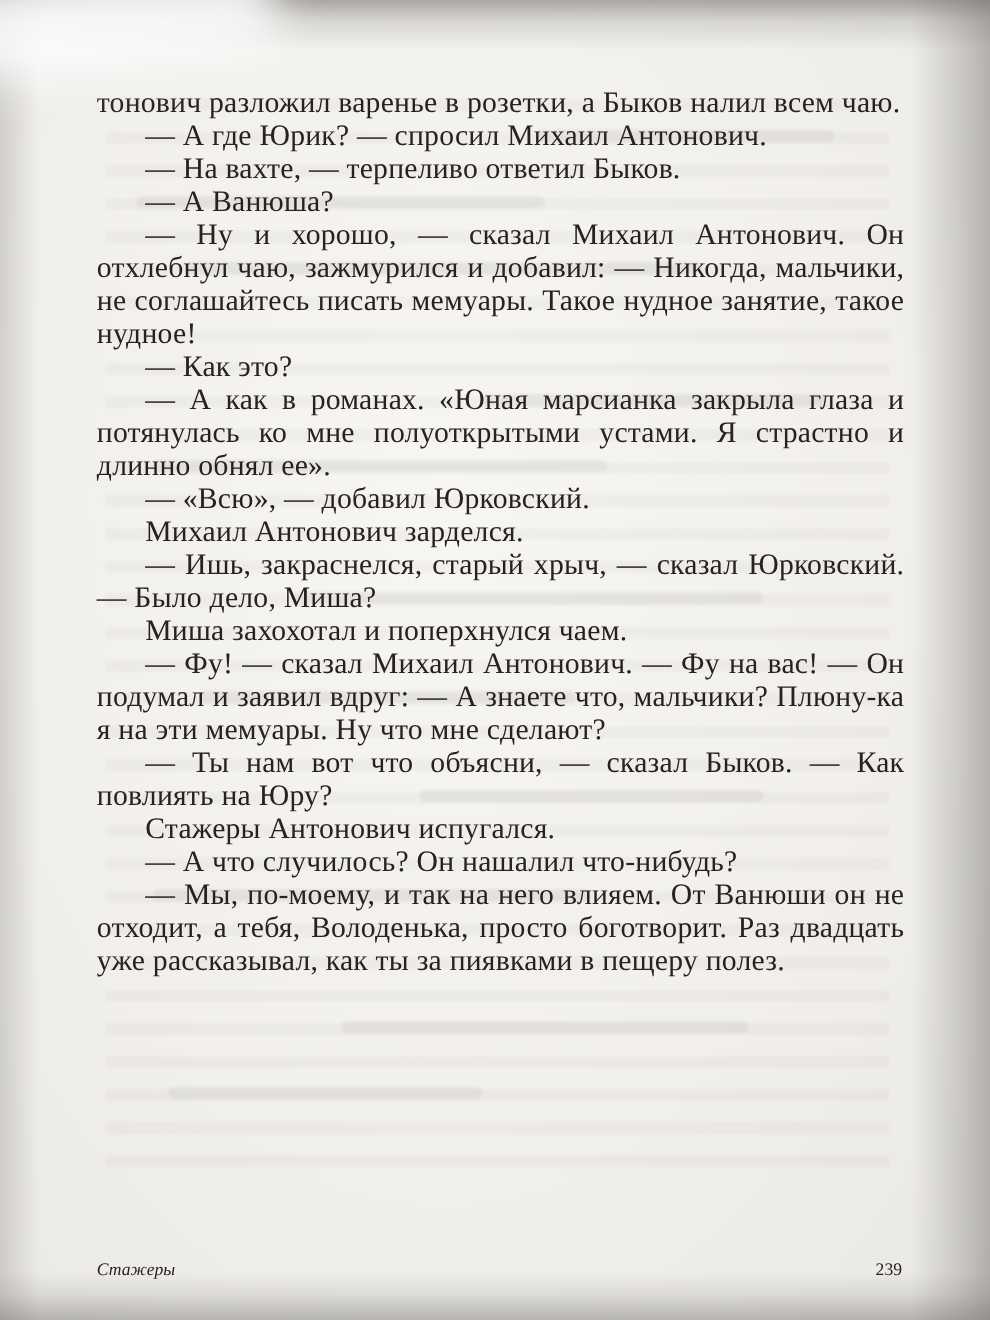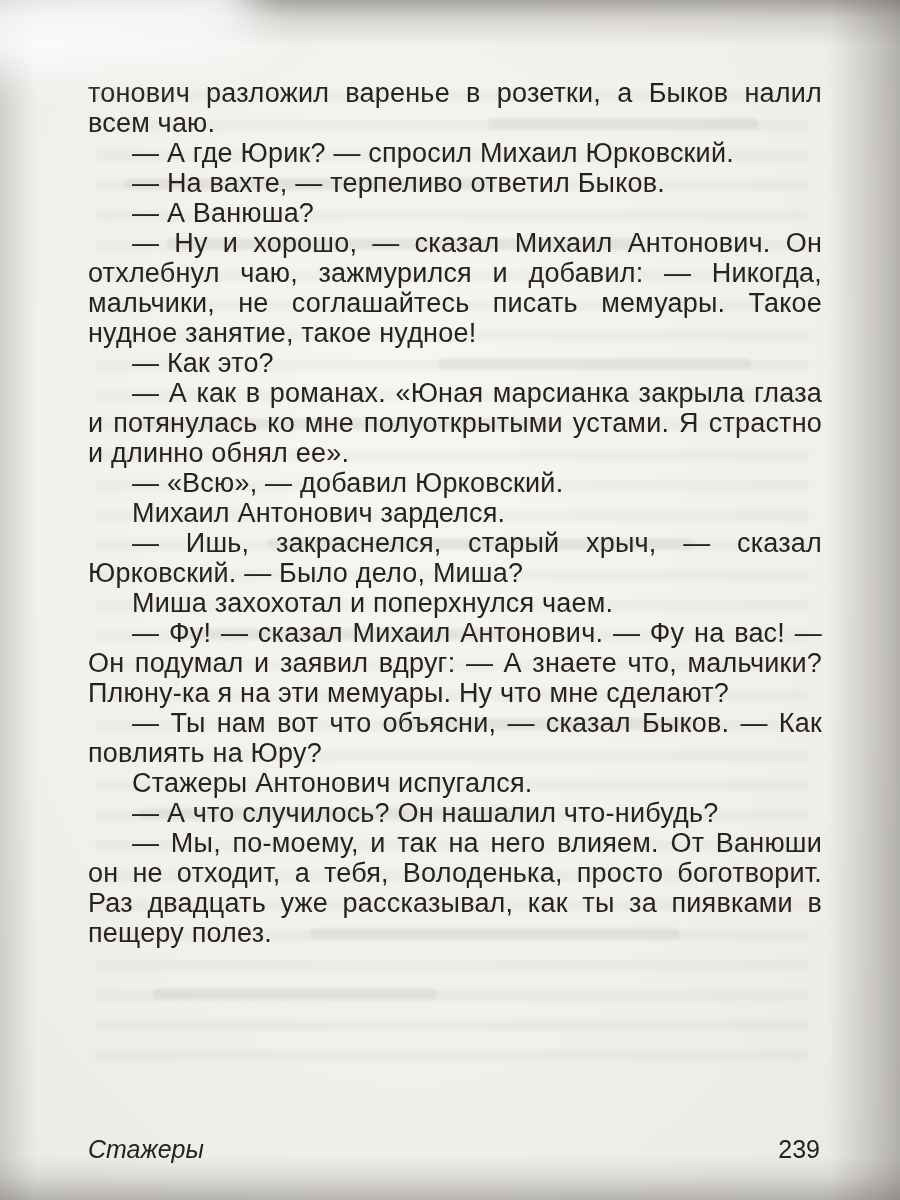--- a/index.html
+++ b/index.html
@@ -6,21 +6,21 @@
     margin: 0;
     padding: 0;
     background: #d8d6d2;
   }
   .page {
     position: relative;
     width: 900px;
     height: 1200px;
     overflow: hidden;
     background: radial-gradient(ellipse at 45% 38%, #f7f6f3 0%, #f2f0ed 55%, #eae8e4 100%);
-    font-family: Liberation Sans, sans-serif;
+    font-family: Liberation Serif, serif;
     color: #26231f;
   }
 
   
   .shadow-top {
     position: absolute; top: 0; left: 0; right: 0; height: 46px;
     background: linear-gradient(180deg, rgba(100,97,93,0.52) 0%, rgba(100,97,93,0.20) 40%, rgba(100,97,93,0) 100%);
     pointer-events: none;
   }
   .shadow-right {
@@ -97,21 +97,21 @@
 
   
   .page-footer {
     position: absolute;
     left: 88px;
     right: 80px;
     bottom: 36px;
     display: flex;
     justify-content: space-between;
     align-items: baseline;
-    font-size: 25px;
+    font-size: 16px;
   }
   .page-footer .book-title {
     font-style: italic;
   }
   .page-footer .page-number {
     font-style: normal;
   }
 </style>
 </head>
 <body>
@@ -127,21 +127,21 @@
     <i class="smudge"></i>
     <i class="smudge"></i>
     <i class="smudge"></i>
     <i class="smudge"></i>
     <i class="smudge"></i>
     <i class="smudge"></i>
   </div>
 
   <main class="text-block">
     <p>тонович разложил варенье в розетки, а Быков налил всем чаю.</p>
-    <p>— А где Юрик? — спросил Михаил Юрковский.</p>
+    <p>— А где Юрик? — спросил Михаил Антонович.</p>
     <p>— На вахте, — терпеливо ответил Быков.</p>
     <p>— А Ванюша?</p>
     <p>— Ну и хорошо, — сказал Михаил Антонович. Он отхлебнул чаю, зажмурился и добавил: — Никогда, мальчики, не соглашайтесь писать мемуары. Такое нудное занятие, такое нудное!</p>
     <p>— Как это?</p>
     <p>— А как в романах. «Юная марсианка закрыла глаза и потянулась ко мне полуоткрытыми устами. Я страстно и длинно обнял ее».</p>
     <p>— «Всю», — добавил Юрковский.</p>
     <p>Михаил Антонович зарделся.</p>
     <p>— Ишь, закраснелся, старый хрыч, — сказал Юрковский. — Было дело, Миша?</p>
     <p>Миша захохотал и поперхнулся чаем.</p>
     <p>— Фу! — сказал Михаил Антонович. — Фу на вас! — Он подумал и заявил вдруг: — А знаете что, мальчики? Плюну-ка я на эти мемуары. Ну что мне сделают?</p>

